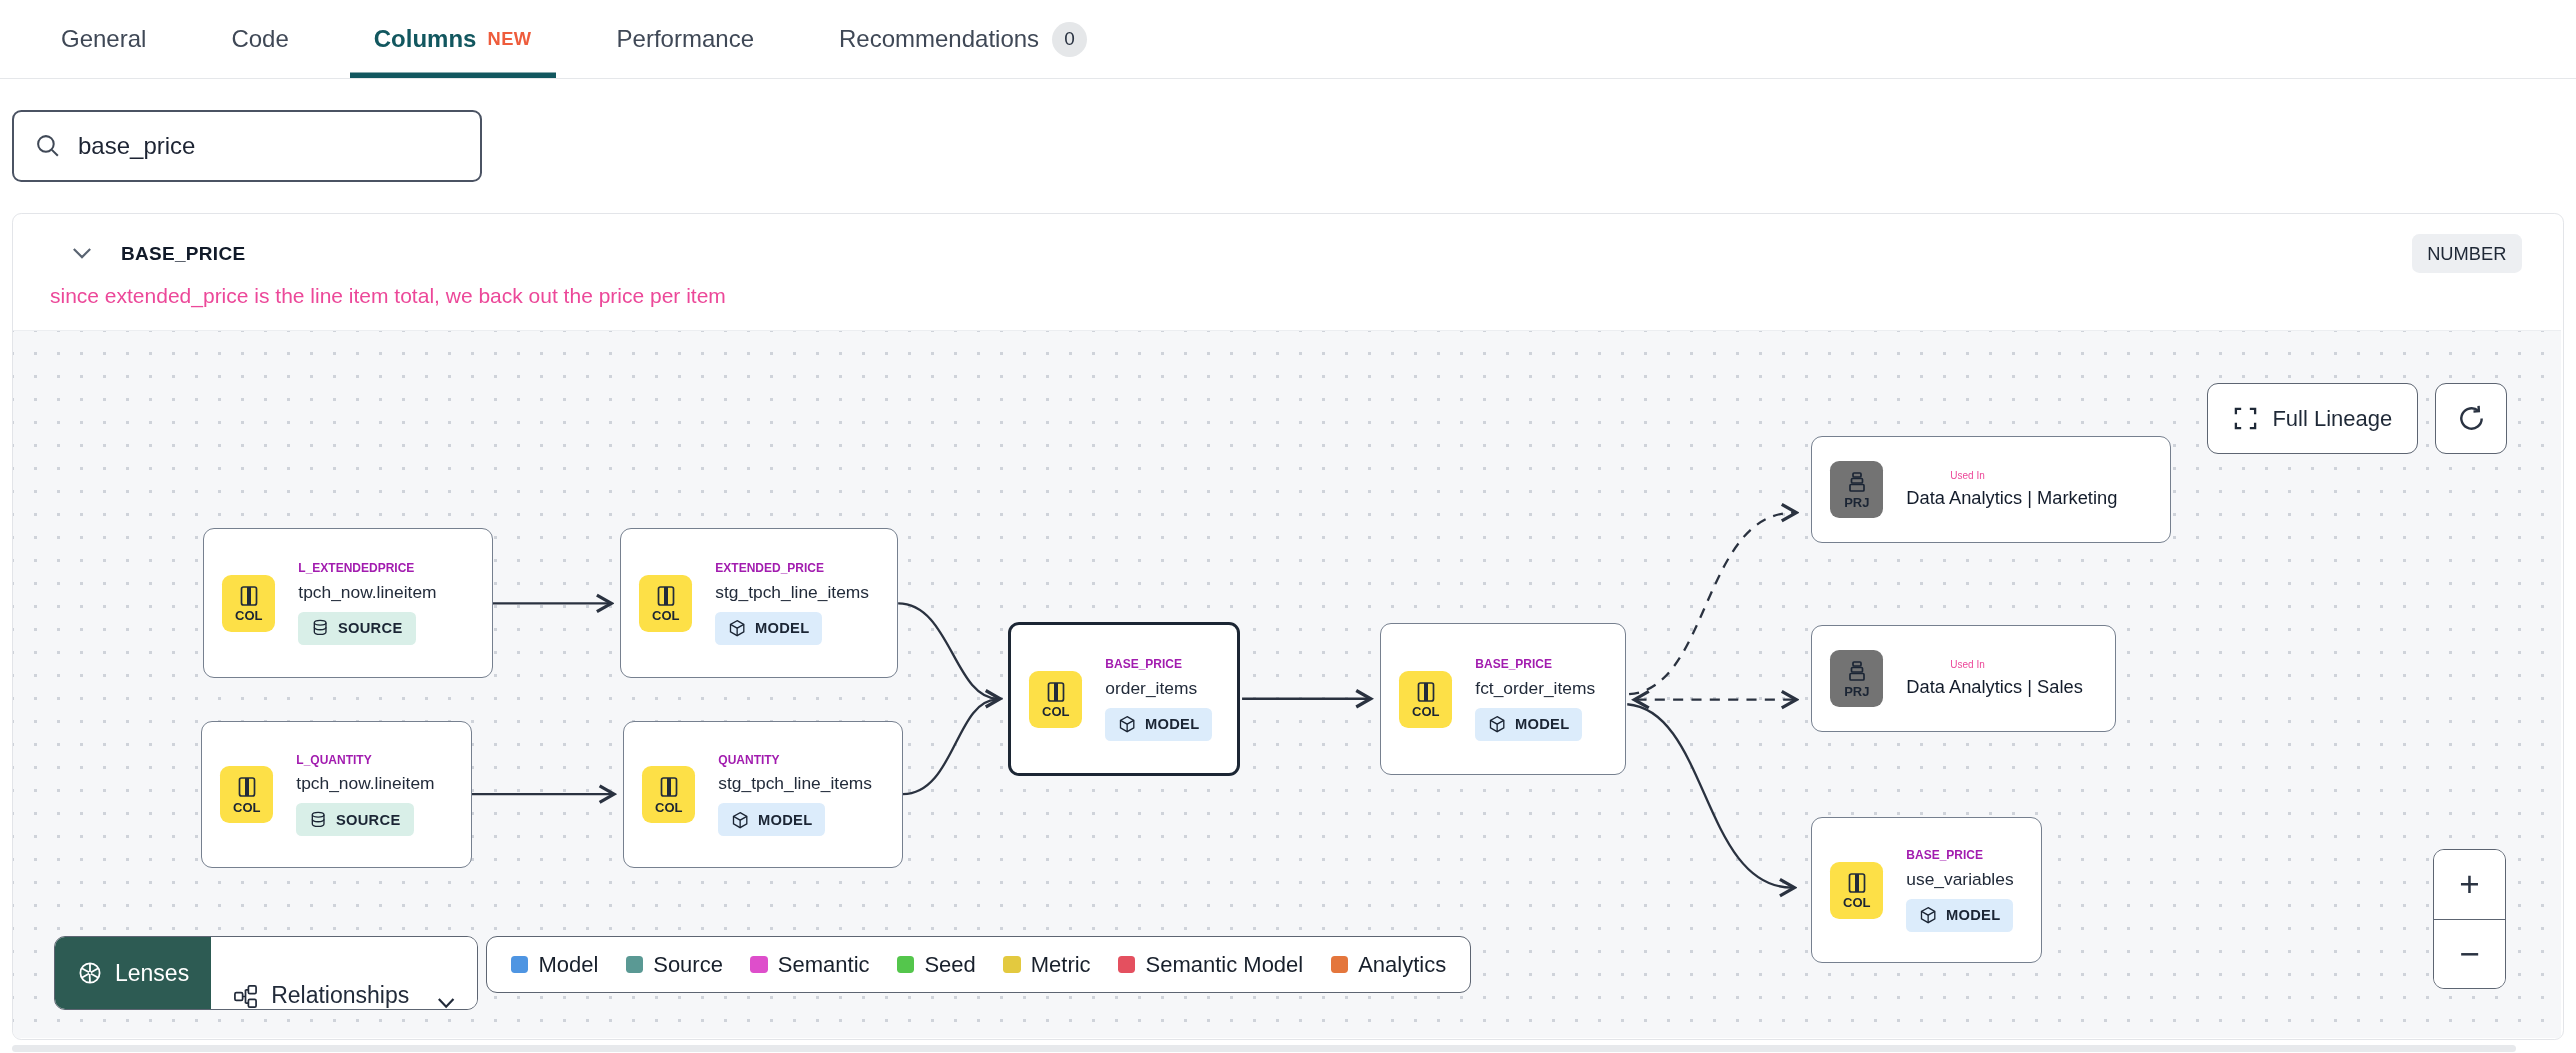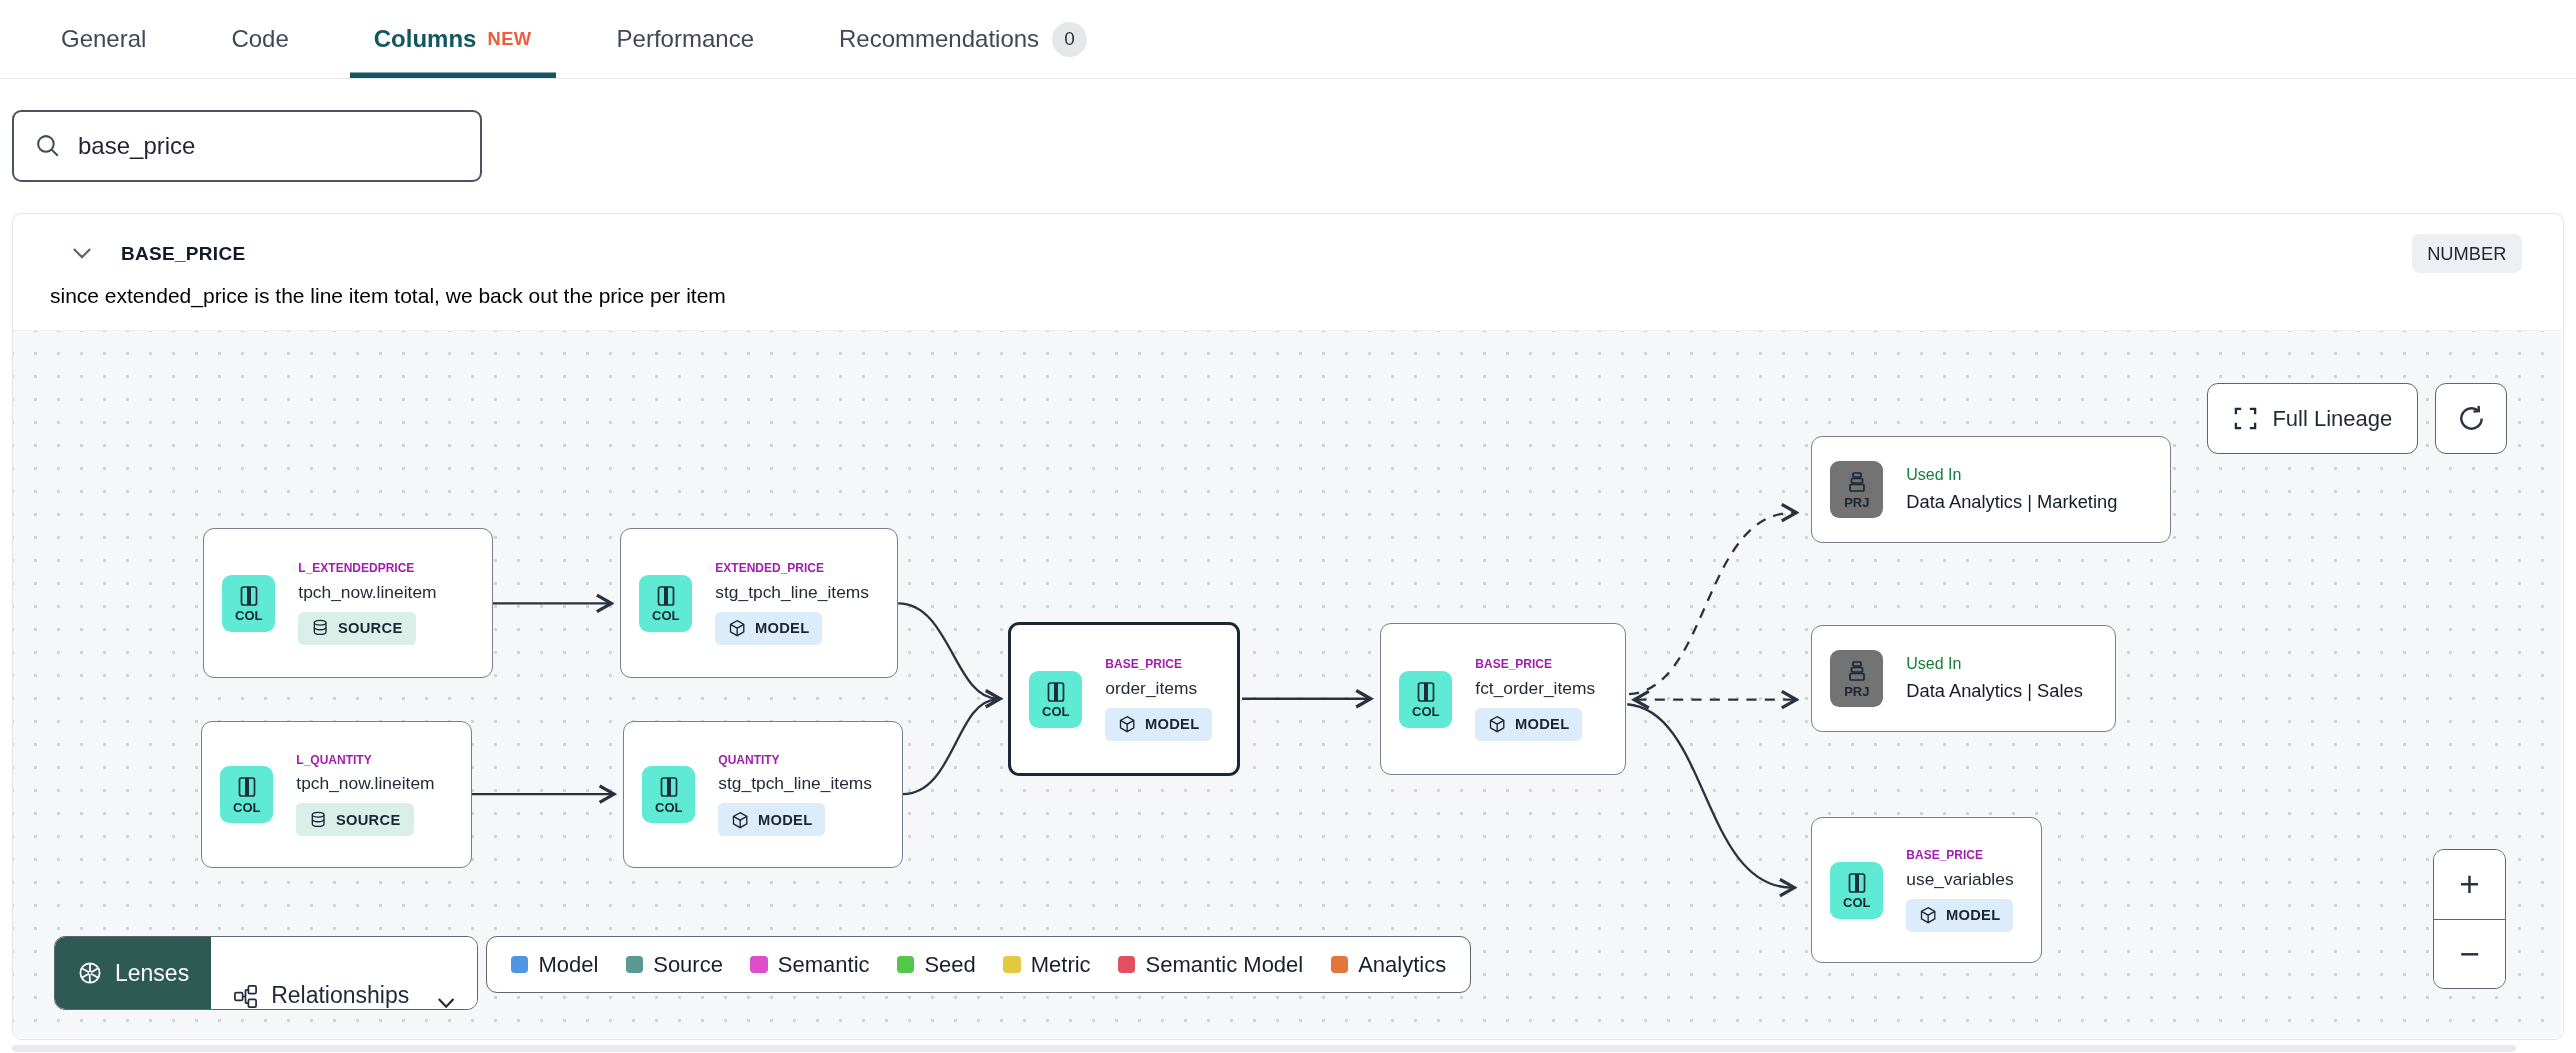--- a/index.html
+++ b/index.html
@@ -23,44 +23,44 @@
     font-family:"Liberation Sans", sans-serif; background:transparent; }
 
   
   .panel { margin:31px 12px 0 12px; width:2552px; height:827px; border:1.8px solid #e3e5e9; border-radius:9.2px;
     overflow:hidden; background:#fff; }
   .panel-header { height:70px; display:flex; align-items:center; padding:9.2px 41px 0 53px; }
   .chev-btn { width:31px; height:31px; display:flex; align-items:center; justify-content:center; cursor:pointer; }
   .panel-title { margin-left:24px; font-size:19px; font-weight:700; color:#111a29; letter-spacing:0.3px; }
   .type-pill { margin-left:auto; background:#edeff2; border-radius:7.3px; padding:8.3px 15.6px; font-size:18.3px;
     font-weight:500; color:#1f2836; }
-  .panel-desc { height:46px; padding-left:37px; font-size:21px; color:#000000; display:flex; align-items:flex-start; }
+  .panel-desc { height:46px; padding-left:37px; font-size:21px; color:#ec4899; display:flex; align-items:flex-start; }
 
   
   .canvas { position:relative; width:2548px; height:708px; background:#f6f7f9; border-top:0.9px solid #eceef1;
     background-image:radial-gradient(circle, #cfd3da 1.6px, transparent 1.7px);
     background-size:23px 23px; background-position:11px 11px; }
   .edges { position:absolute; left:0; top:0; }
 
   
   .node { position:absolute; background:#fff; border:1.8px solid #76808f; border-radius:11px;
     display:flex; align-items:center; padding:0 18.3px; gap:23px; cursor:pointer; }
   .node.selected { border:3.7px solid #1c2634; }
-  .chip { width:53px; height:57px; background:#5eead4; border-radius:9.2px; flex-shrink:0;
+  .chip { width:53px; height:57px; background:#fde047; border-radius:9.2px; flex-shrink:0;
     display:flex; flex-direction:column; align-items:center; justify-content:center; gap:1.8px; }
   .chip.prj { background:#737373; }
   .chip-label { font-size:13px; font-weight:700; color:#1b2534; line-height:1; }
   .node-body { display:flex; flex-direction:column; align-items:flex-start; gap:6.4px; }
   .node-title { font-size:12px; font-weight:600; color:#a21caf; white-space:nowrap; }
   .node-sub { font-size:17.4px; color:#222b3a; white-space:nowrap; }
   .type-badge { margin-top:2.8px; display:inline-flex; align-items:center; gap:8.3px; padding:7.3px 13px;
     border-radius:5.5px; font-size:14.7px; font-weight:700; color:#1b2534; letter-spacing:0.3px; }
   .badge-source { background:#d9efe8; }
   .badge-model { background:#dcecfb; }
-  .node-usedin { font-size:16px; color:#15803d; }
+  .node-usedin { font-size:10px; color:#ec4899;margin-left:44px; }
   .prj-title { font-size:18.3px; font-weight:500; color:#131c2b; white-space:nowrap; }
 
   .n0{left:190px;top:197px;width:290px;height:150px}
   .n1{left:607px;top:197px;width:278px;height:150px}
   .n2{left:188px;top:390px;width:271px;height:147px}
   .n3{left:610px;top:390px;width:280px;height:147px}
   .n4{left:995px;top:291px;width:232px;height:154px}
   .n5{left:1367px;top:292px;width:246px;height:152px}
   .n6{left:1798px;top:105px;width:360px;height:107px}
   .n7{left:1798px;top:294px;width:305px;height:107px}

